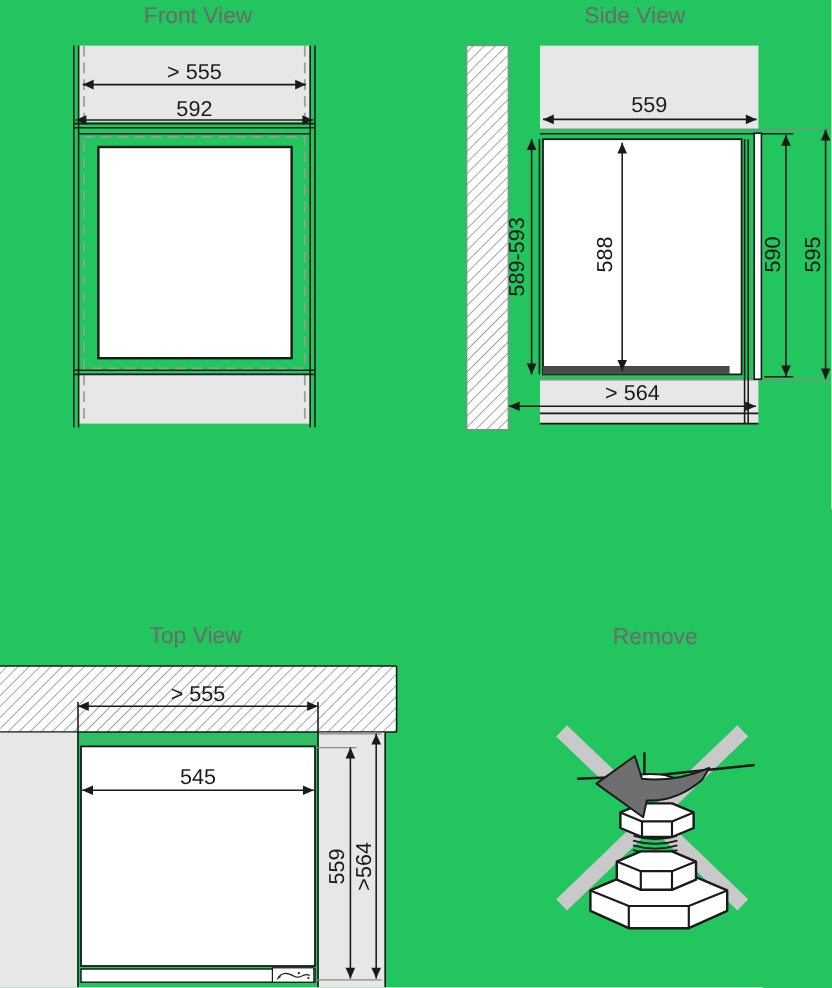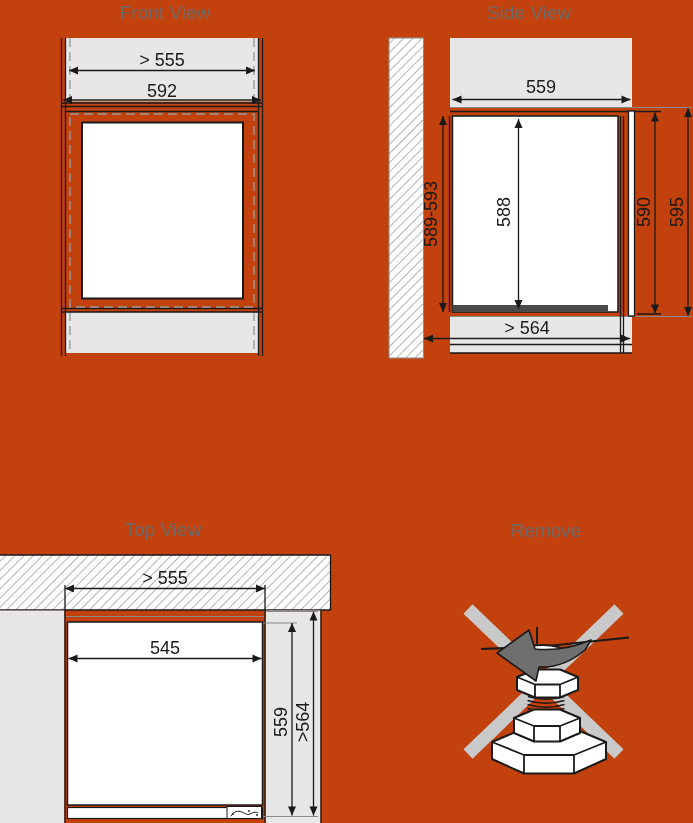--- a/index.html
+++ b/index.html
@@ -1,20 +1,20 @@
 <!DOCTYPE html>
 <html><head>
 <meta charset="utf-8">
 <style>
   html, body { margin: 0; padding: 0; background: #ffffff; }
   #canvas {
     position: relative;
     width: 693px;
     height: 823px;
-    background: #c2410c;
+    background: #22c55e;
     overflow: hidden;
     font-family: "Liberation Sans", sans-serif;
   }
   svg { position: absolute; left: 0; top: 0; }
   .title {
     font-family: "Liberation Sans", sans-serif;
     font-size: 19px;
     fill: #6b6b6b;
     text-anchor: middle;
   }

